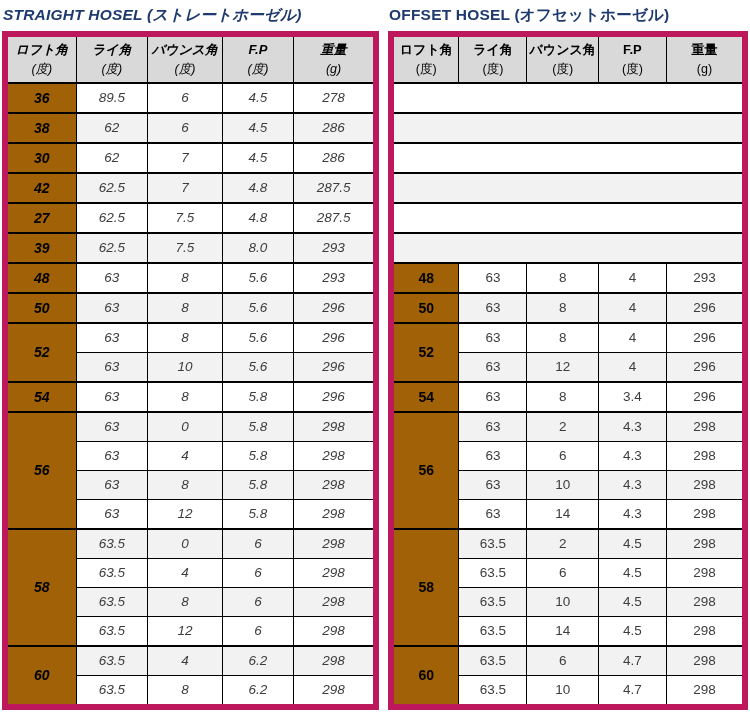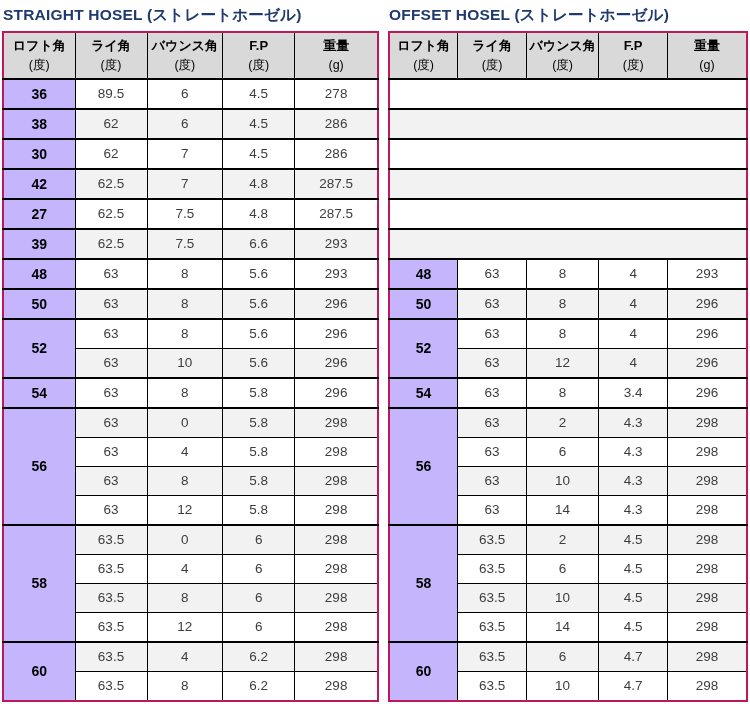--- a/index.html
+++ b/index.html
@@ -1,27 +1,27 @@
 <!DOCTYPE html>
 <html><head>
 <meta charset="utf-8">
 <style>
   html, body { margin:0; padding:0; background:#ffffff; }
   body { font-family:"Liberation Sans","DejaVu Sans",sans-serif; width:750px; }
   .page { display:flex; gap:9px; padding:2px 2px 2px 2px; box-sizing:border-box; }
   .table-block { box-sizing:border-box; }
-  .table-block.left  { width:377px; }
+  .table-block.left  { width:377px;font-style:italic; }
   .table-block.right { width:360px; }
   .tbl-title {
     font-size:15.5px; font-weight:bold; color:#1f3a6e;
     margin:3px 0 5px 1px; white-space:nowrap; letter-spacing:0.2px;
   }
   table {
     border-collapse:collapse; width:100%; table-layout:fixed;
-    border:2px solid #be185d;
+    border:6px solid #be185d;
   }
   col.c0 { width:19.2%; }
   col.c1 { width:19.2%; }
   col.c2 { width:20.2%; }
   col.c3 { width:19.2%; }
   col.c4 { width:22.2%; }
   th {
     background:#d9d9d9; color:#000; font-size:13px; font-weight:bold;
     border-left:1px solid #000; border-bottom:2px solid #000;
     padding:4px 0 5px 0; vertical-align:middle;
@@ -29,21 +29,21 @@
   th:first-child, td.loft { border-left:none; }
   th .hline1 { line-height:1.35; }
   th .hline2 { font-weight:normal; font-size:12.5px; line-height:1.3; margin-top:2px; }
   td {
     text-align:center; vertical-align:middle;
     font-size:13.5px; color:#3d3d3d;
     height:28px; padding:0;
     border-left:1px solid #000;
   }
   td.loft {
-    background:#c4b5fd; color:#000; font-weight:bold; font-size:14px;
+    background:#a16207; color:#000; font-weight:bold; font-size:14px;
   }
   tr.group-start td { border-top:2px solid #000; }
   tr.sub-row td { border-top:1px solid #000; }
   td.empty { border-left:none; }
   td.bg-white { background:#ffffff; }
   td.bg-gray  { background:#f2f2f2; }
 </style>
 </head>
 <body>
 
@@ -116,21 +116,21 @@
             <td class="loft" rowspan="1">27</td>
             <td class="bg-white">62.5</td>
             <td class="bg-white">7.5</td>
             <td class="bg-white">4.8</td>
             <td class="bg-white">287.5</td>
           </tr>
           <tr class="group-start">
             <td class="loft" rowspan="1">39</td>
             <td class="bg-gray">62.5</td>
             <td class="bg-gray">7.5</td>
-            <td class="bg-gray">6.6</td>
+            <td class="bg-gray">8.0</td>
             <td class="bg-gray">293</td>
           </tr>
           <tr class="group-start">
             <td class="loft" rowspan="1">48</td>
             <td class="bg-white">63</td>
             <td class="bg-white">8</td>
             <td class="bg-white">5.6</td>
             <td class="bg-white">293</td>
           </tr>
           <tr class="group-start">
@@ -221,21 +221,21 @@
             <td class="bg-white">63.5</td>
             <td class="bg-white">8</td>
             <td class="bg-white">6.2</td>
             <td class="bg-white">298</td>
           </tr>
         </tbody>
     </table>
   </section>
 
   <section class="table-block right">
-    <h2 class="tbl-title">OFFSET HOSEL (ストレートホーゼル)</h2>
+    <h2 class="tbl-title">OFFSET HOSEL (オフセットホーゼル)</h2>
     <table>
       <colgroup>
           <col class="c0">
           <col class="c1">
           <col class="c2">
           <col class="c3">
           <col class="c4">
         </colgroup>
       <thead>
           <tr>

